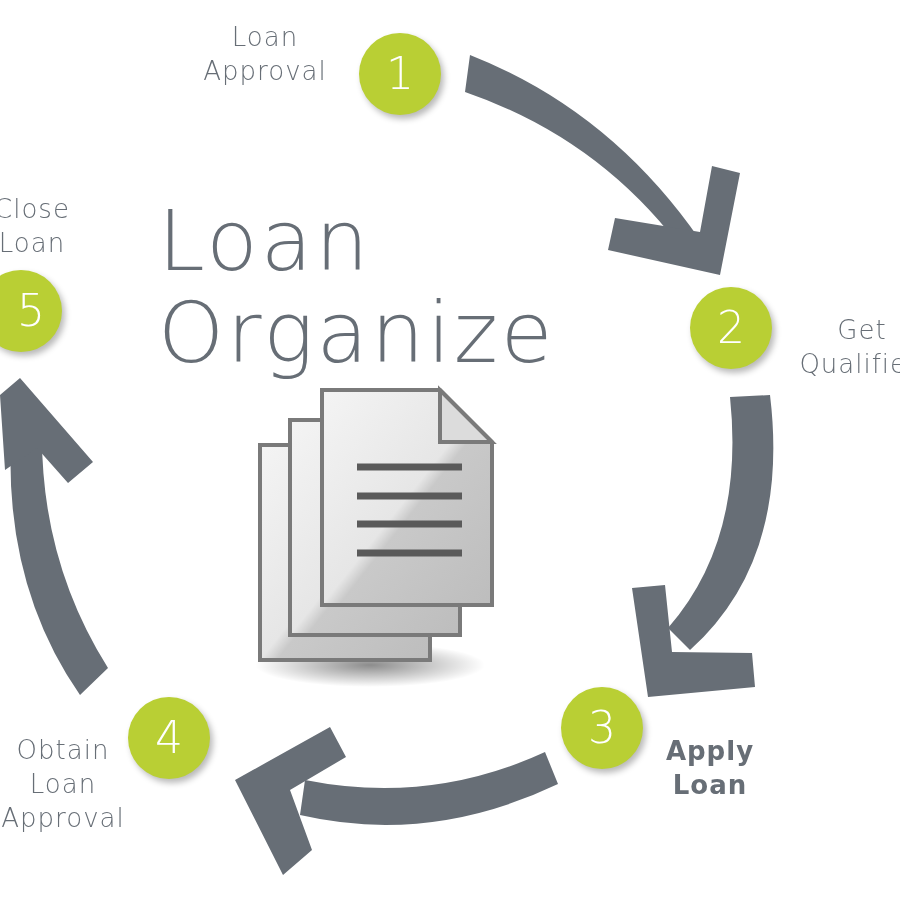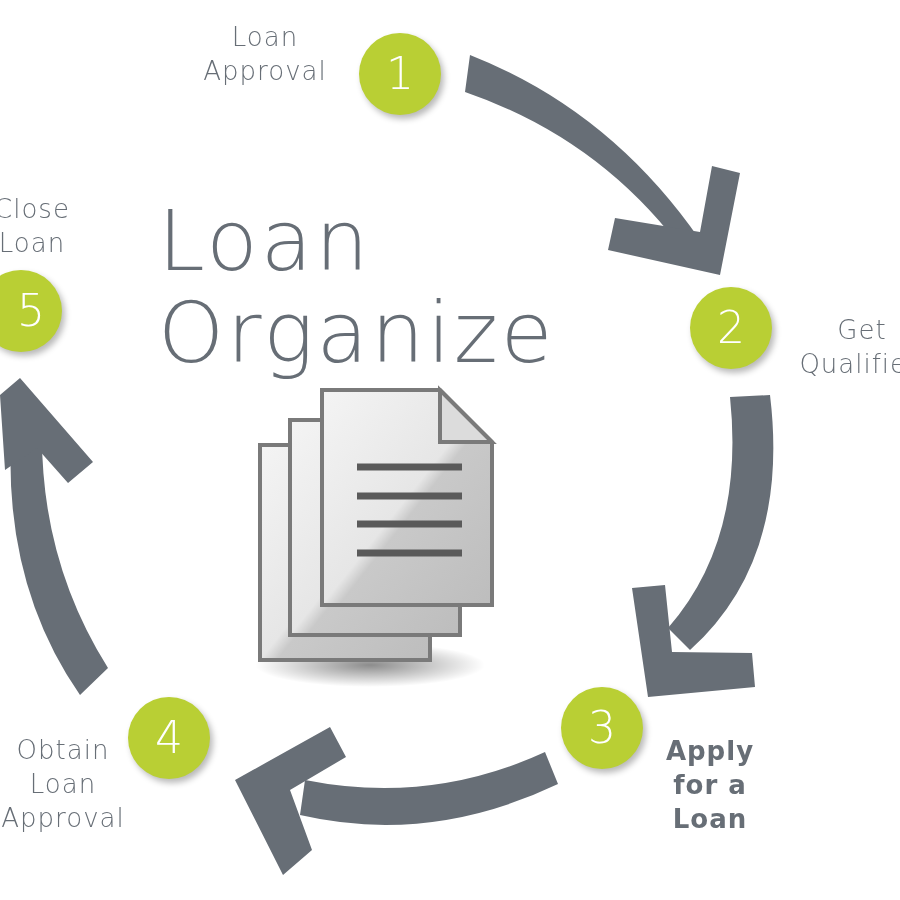--- a/index.html
+++ b/index.html
@@ -81,21 +81,20 @@
 <div class="step-label" style="left:782px;top:313px;width:160px;">
   <div>Get</div>
   <div>Qualified</div>
 </div>
 
 <div class="step-circle" style="left:561px;top:687px;">
   <span class="step-num">3</span>
 </div>
 <div class="step-label" style="left:650px;top:734px;width:120px;font-weight:bold;">
   <div>Apply</div>
-  <div>for a</div>
   <div>Loan</div>
 </div>
 
 <div class="step-circle" style="left:128px;top:697px;">
   <span class="step-num">4</span>
 </div>
 <div class="step-label" style="left:-12px;top:733px;width:150px;">
   <div>Obtain</div>
   <div>Loan</div>
   <div>Approval</div>

